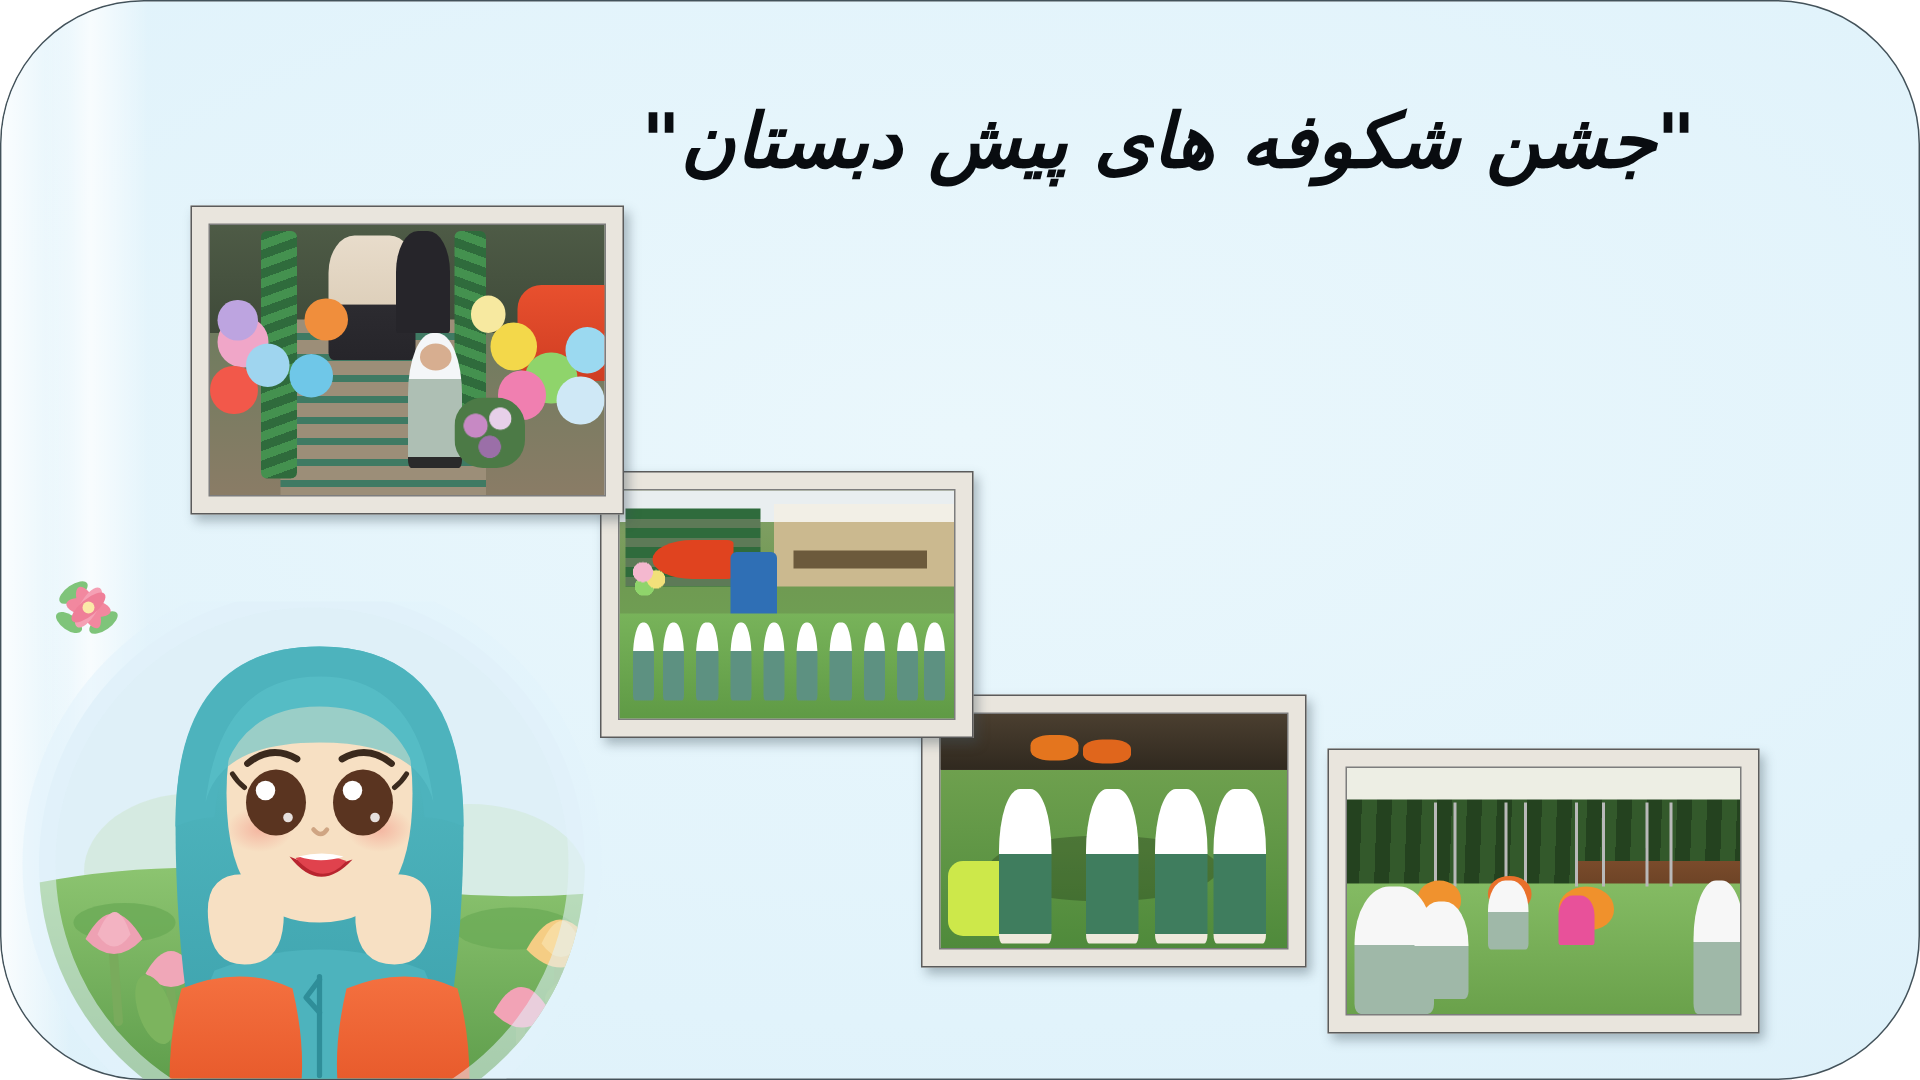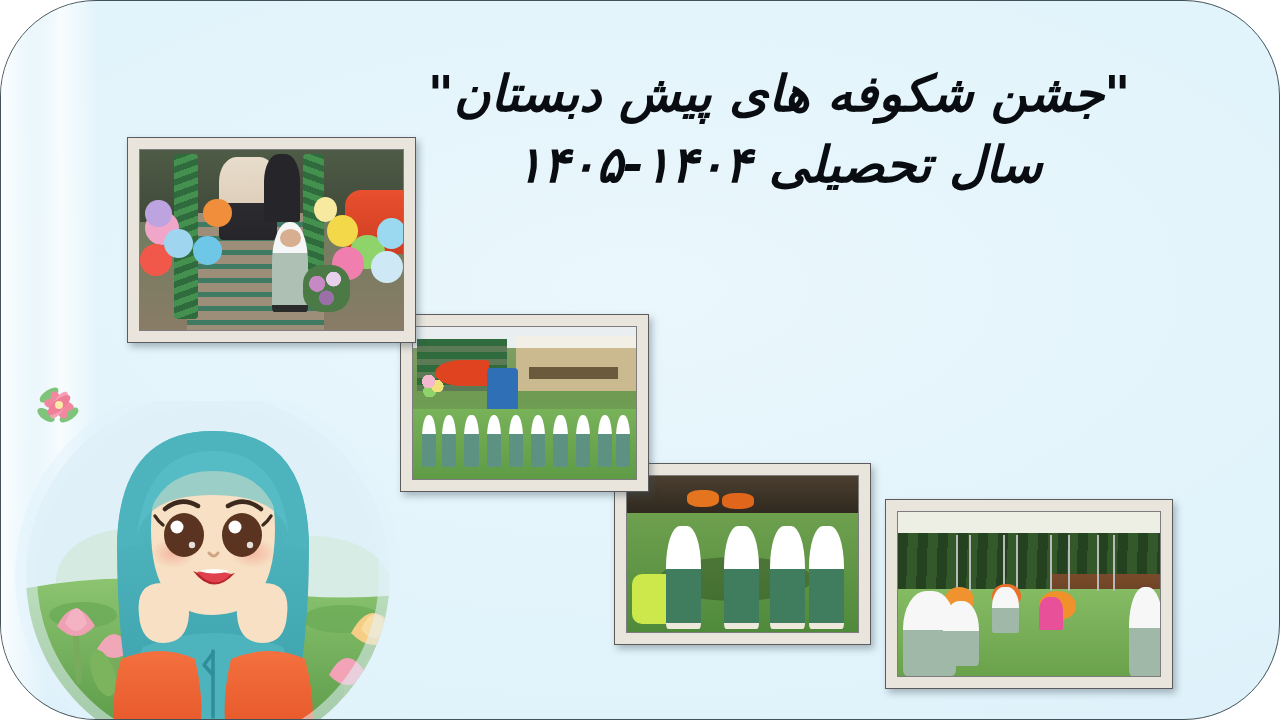--- a/index.html
+++ b/index.html
@@ -162,21 +162,20 @@
 </head>
 <body>
 
 <div id="slide">
 
   <div class="light-band2"></div>
   <div class="light-band"></div>
 
   <div id="title-block">
     <div class="title-line l1">"جشن شکوفه های پیش دبستان"</div>
-    <div class="title-line l2">سال تحصیلی ۱۴۰۴-۱۴۰۵</div>
   </div>
 
   <div class="frame" id="frame-1">
     <div class="photo" id="ph1">
       <i class="wall"></i>
         <i class="stairs"></i>
       <i class="adult"></i>
         <i class="adult2"></i>
       <i class="ivyL"></i>
         <i class="ivyR"></i>

